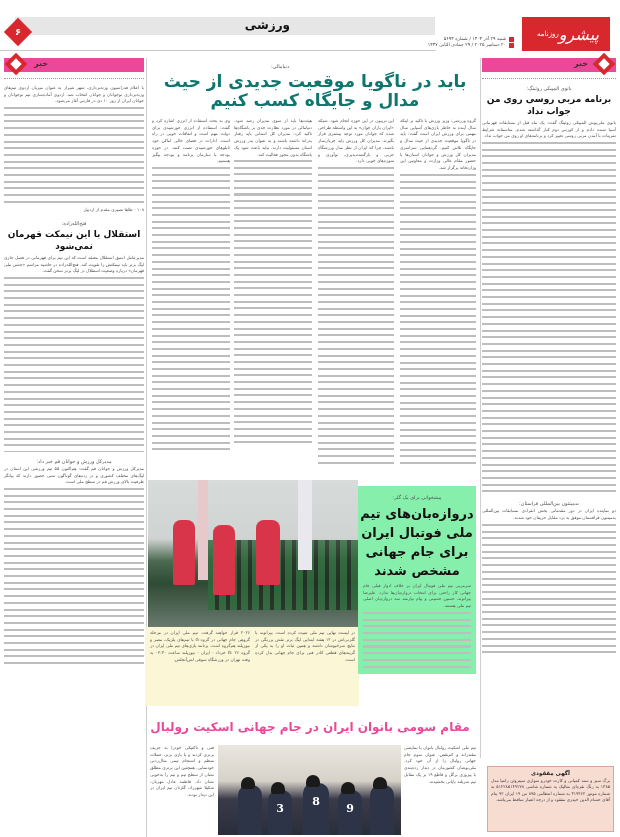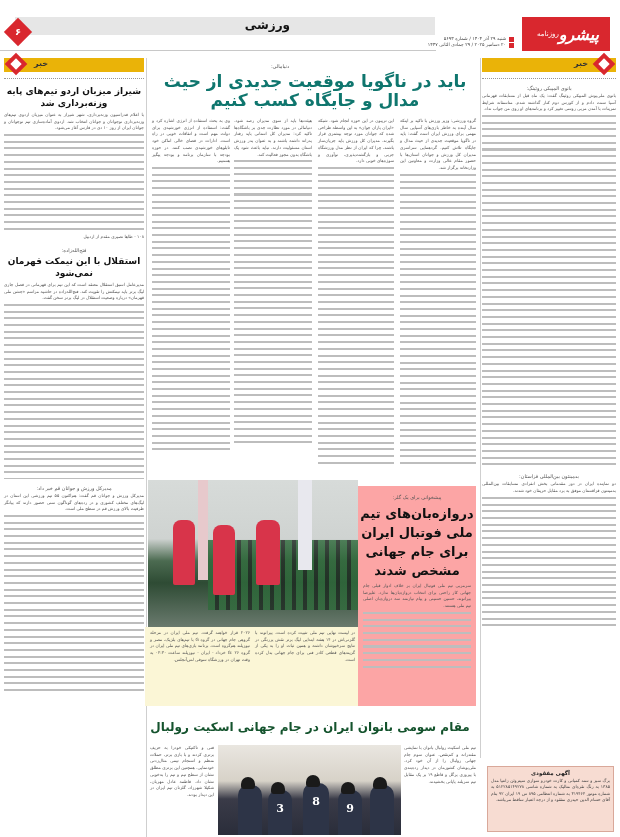--- a/index.html
+++ b/index.html
@@ -6,34 +6,34 @@
   html, body { width: 620px; height: 837px; background: #ffffff; overflow: hidden; }
   body { font-family: "DejaVu Sans", sans-serif; color: #222; direction: rtl; position: relative; }
 
   
   .masthead { position: absolute; top: 17px; left: 0; width: 620px; height: 34px; }
   .mast-bar { position: absolute; top: 0; left: 15px; width: 420px; height: 18px; background: #e6e6e6; }
   .mast-rule { position: absolute; top: 33px; left: 0; width: 436px; height: 1px; background: #c8c8c8; }
   .section-title { position: absolute; top: 1px; left: 210px; width: 80px; text-align: right; font-weight: bold; font-size: 12px; color: #111; }
   .logo { position: absolute; top: 0; right: 10px; width: 88px; height: 34px; background: #d9272e; color: #fff; display: flex; align-items: center; justify-content: center; font-family: "DejaVu Serif", serif; }
   .logo .small { font-size: 7px; margin-left: 4px; }
-  .logo .big { font-size: 16px; font-style: italic; font-weight: bold; }
+  .logo .big { font-size: 16px; font-style: italic; font-weight: normal; }
   .issue-info { position: absolute; top: 19px; right: 106px; font-size: 4.6px; color: #444; line-height: 6px; text-align: right; }
   .issue-info div { display: flex; align-items: center; gap: 3px; }
   .issue-info .sq { width: 5px; height: 5px; background: #d9272e; display: inline-block; }
   .page-num { position: absolute; top: 5px; left: 8px; width: 20px; height: 20px; background: #d9272e; transform: rotate(45deg); }
   .page-num span { display: block; transform: rotate(-45deg); color: #fff; font-weight: bold; font-size: 10px; text-align: center; line-height: 20px; }
 
   
   .col { position: absolute; }
   .col-right { top: 58px; right: 4px; width: 134px; }
   .col-left { top: 58px; left: 4px; width: 140px; }
   .col-divider { position: absolute; width: 1px; background: #cfcfcf; }
 
-  .khabar-bar { height: 14px; background: #eab308; position: relative; margin-bottom: 6px; }
+  .khabar-bar { height: 14px; background: #ec4899; position: relative; margin-bottom: 6px; }
   .khabar-bar .lbl { position: absolute; top: 1px; font-size: 8px; font-weight: bold; color: #333; }
   .khabar-bar .diamond { position: absolute; top: -2px; width: 16px; height: 16px; background: #d9272e; transform: rotate(45deg); }
   .khabar-bar .diamond::after { content: ""; position: absolute; top: 4px; left: 4px; width: 8px; height: 8px; background: #fff; }
   .dots { border-bottom: 1px dotted #999; margin: 2px 0 6px; }
 
   .kicker { font-size: 5px; color: #555; text-align: center; margin-bottom: 2px; }
   .h-small { font-size: 9px; font-weight: bold; text-align: center; line-height: 12px; color: #111; margin-bottom: 3px; }
   .body-text { font-size: 4.3px; line-height: 6.7px; color: #555; text-align: justify; }
   .fill { background: repeating-linear-gradient(to bottom, #bdbdbd 0, #bdbdbd 2px, transparent 2px, transparent 6.7px); }
 
@@ -43,27 +43,27 @@
 
   .text-block { position: absolute; }
 
   
   .photo-main { position: absolute; top: 480px; left: 148px; width: 210px; height: 147px; background: linear-gradient(to bottom, #d7dbd9 0%, #cfd3d1 40%, #4c6b51 55%, #2e4b34 70%, #6a7a6e 100%); overflow: hidden; }
   .seats { position: absolute; left: 60px; top: 60px; width: 150px; height: 70px; background: repeating-linear-gradient(90deg, #2f6a3b 0, #2f6a3b 7px, #1e2a22 7px, #1e2a22 11px); opacity: 0.8; }
   .player { position: absolute; background: #d8344a; border-radius: 8px 8px 2px 2px; }
   .flag { position: absolute; background: #e8e8ee; }
 
   
-  .yellow-box { position: absolute; top: 486px; left: 358px; width: 118px; height: 220px; background: #fca5a5; }
+  .yellow-box { position: absolute; top: 486px; left: 358px; width: 118px; height: 188px; background: #86efac; }
   .yellow-ext { position: absolute; top: 627px; left: 145px; width: 214px; height: 79px; background: #fbf6d6; }
   .yb-kicker { font-size: 5px; color: #555; text-align: center; margin: 8px 0 4px; }
   .yb-title { font-size: 13px; font-weight: bold; text-align: center; line-height: 19px; color: #111; }
 
   
-  .bottom-title { position: absolute; top: 720px; left: 150px; width: 320px; text-align: center; font-size: 12px; font-weight: bold; color: #14532d; }
+  .bottom-title { position: absolute; top: 720px; left: 150px; width: 320px; text-align: center; font-size: 12px; font-weight: bold; color: #ec4899; }
   .photo-bottom { position: absolute; top: 745px; left: 218px; width: 183px; height: 90px; background: linear-gradient(to bottom, #e9e6e0 0%, #d7d2c8 40%, #3a3b48 60%, #2a2d3a 100%); overflow: hidden; }
   .skater { position: absolute; background: #2d3447; border-radius: 10px 10px 0 0; }
   .skater .helm { position: absolute; top: -8px; left: 3px; width: 14px; height: 12px; border-radius: 7px 7px 3px 3px; background: #1a1a1a; }
   .skater .num { position: absolute; top: 12px; width: 100%; text-align: center; color: #fff; font-family: "DejaVu Serif", serif; font-weight: bold; font-size: 11px; direction: ltr; }
 
   
   .notice { position: absolute; top: 766px; left: 487px; width: 127px; height: 66px; background: #f7dcd2; border: 1px solid #d9a89a; padding: 3px; }
   .notice .title { font-size: 5.5px; font-weight: bold; text-align: center; margin-bottom: 2px; }
 </style>
 </head>
@@ -95,40 +95,40 @@
 <div class="main-kicker">دنیامالی:</div>
 <div class="main-headline">باید در ناگویا موقعیت جدیدی از حیث مدال و جایگاه کسب کنیم</div>
 
 <div class="col col-right">
   <div class="khabar-bar">
     <span class="diamond" style="right:4px;"></span>
     <span class="lbl" style="right:28px;">خبر</span>
   </div>
   <div class="dots"></div>
   <div class="kicker">بانوی المپیکی روئینگ:</div>
+  <div class="h-small">برنامه مربی روسی روی من جواب نداد</div>
   <div class="body-text">بانوی ملی‌پوش المپیکی روئینگ گفت: یک ماه قبل از مسابقات قهرمانی آسیا تست دادم و از کورس دوم کنار گذاشته شدم. متاسفانه شرایط تمرینات با آمدن مربی روسی تغییر کرد و برنامه‌های او روی من جواب نداد.</div>
   <div class="fill" style="height:350px;margin-top:2px;"></div>
   <div class="kicker" style="margin-top:8px;">بدمینتون بین‌المللی فزاستان:</div>
   <div class="body-text">دو نماینده ایران در دور مقدماتی بخش انفرادی مسابقات بین‌المللی بدمینتون قزاقستان موفق به برد مقابل حریفان خود شدند.</div>
   <div class="fill" style="height:130px;margin-top:2px;"></div>
 </div>
 <div class="col-divider" style="top:58px;left:480px;height:700px;"></div>
 
 <div class="notice">
   <div class="title">آگهی مفقودی</div>
   <div class="body-text" style="color:#444;line-height:6.4px;">برگ سبز و سند کمپانی و کارت خودرو سواری سیتروئن زانتیا مدل ۱۳۸۵ به رنگ نقره‌ای متالیک به شماره شاسی ۵۱۲۲۸۵۱۴۹۲۷۸ به شماره موتور ۳۱۹۴۶۴ به شماره انتظامی ۸۹۵ س ۱۹ ایران ۹۲ بنام آقای حسام الدین حیدری مفقود و از درجه اعتبار ساقط می‌باشد.</div>
 </div>
 
 <div class="col col-left">
   <div class="khabar-bar">
     <span class="diamond" style="left:4px;"></span>
     <span class="lbl" style="left:30px;">خبر</span>
   </div>
   <div class="dots"></div>
-  <div class="h-small">شیراز میزبان اردو تیم‌های پایه وزنه‌برداری شد</div>
   <div class="body-text">با اعلام فدراسیون وزنه‌برداری، شهر شیراز به عنوان میزبان اردوی تیم‌های وزنه‌برداری نوجوانان و جوانان انتخاب شد. اردوی آماده‌سازی تیم نوجوانان و جوانان ایران از روز ۱۰ دی در فارس آغاز می‌شود.</div>
   <div class="fill" style="height:100px;margin-top:2px;"></div>
   <div class="body-text">۱۰۸ - طاها نصیری مقدم از اردبیل</div>
   <div class="kicker" style="margin-top:6px;">فتح‌الله‌زاده:</div>
   <div class="h-small">استقلال با این نیمکت قهرمان نمی‌شود</div>
   <div class="body-text">مدیرعامل اسبق استقلال معتقد است که این تیم برای قهرمانی در فصل جاری لیگ برتر باید نیمکتش را تقویت کند. فتح‌الله‌زاده در حاشیه مراسم «جشن ملی قهرمان» درباره وضعیت استقلال در لیگ برتر سخن گفت.</div>
   <div class="fill" style="height:175px;margin-top:2px;"></div>
   <div class="kicker" style="margin-top:6px;">مدیرکل ورزش و جوانان قم خبر داد:</div>
   <div class="body-text">مدیرکل ورزش و جوانان قم گفت: هم‌اکنون ۵۵ تیم ورزشی این استان در لیگ‌های مختلف کشوری و در رده‌های گوناگون سنی حضور دارند که بیانگر ظرفیت بالای ورزش قم در سطح ملی است.</div>
   <div class="fill" style="height:180px;margin-top:2px;"></div>

